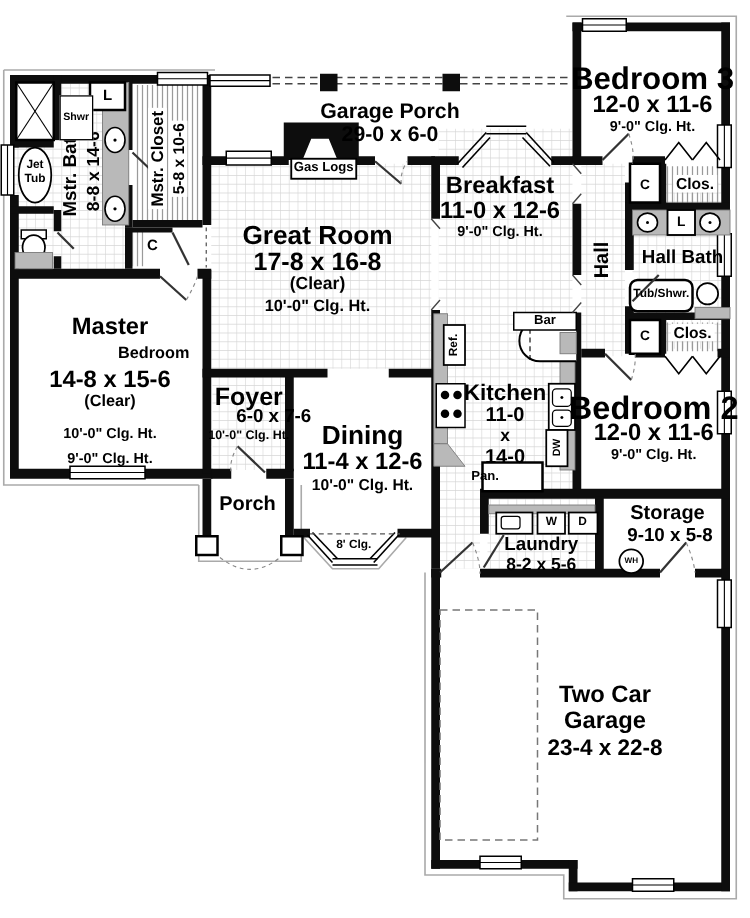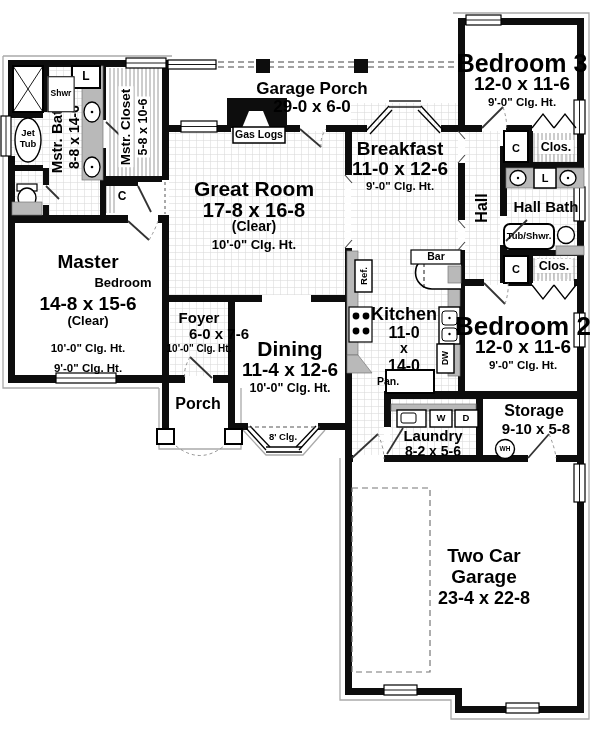--- a/index.html
+++ b/index.html
@@ -329,21 +329,21 @@
 <div class="lbl" style="left:88px;top:321px;font-size:13px;">(Clear)</div>
 <div class="lbl" style="left:88px;top:348px;font-size:11.5px;">10'-0" Clg. Ht.</div>
 <div class="lbl" style="left:88px;top:368px;font-size:11.5px;">9'-0" Clg. Ht.</div>
 
 <div class="lbl v" style="left:57px;top:137px;font-size:15px;">Mstr. Bath</div>
 <div class="lbl v" style="left:75px;top:137px;font-size:14px;">8-8 x 14-6</div>
 
 <div class="lbl v bg" style="left:126px;top:127px;font-size:13.5px;">Mstr. Closet</div>
 <div class="lbl v bg" style="left:143px;top:127px;font-size:12.5px;">5-8 x 10-6</div>
 
-<div class="lbl" style="left:199px;top:318px;font-size:15px;">Foyer</div>
+<div class="lbl" style="left:199px;top:318px;font-size:20px;">Foyer</div>
 <div class="lbl" style="left:199px;top:334px;font-size:15px;margin-left:20px;">6-0 x 7-6</div>
 <div class="lbl" style="left:199px;top:349px;font-size:10px;">10'-0" Clg. Ht.</div>
 
 <div class="lbl" style="left:290px;top:349px;font-size:21px;">Dining</div>
 <div class="lbl" style="left:290px;top:370px;font-size:19px;">11-4 x 12-6</div>
 <div class="lbl" style="left:290px;top:388px;font-size:12.5px;">10'-0" Clg. Ht.</div>
 <div class="lbl bg" style="left:283px;top:437px;font-size:9.5px;">8' Clg.</div>
 
 <div class="lbl" style="left:404px;top:314px;font-size:18px;">Kitchen</div>
 <div class="lbl" style="left:404px;top:333px;font-size:16px;">11-0</div>

